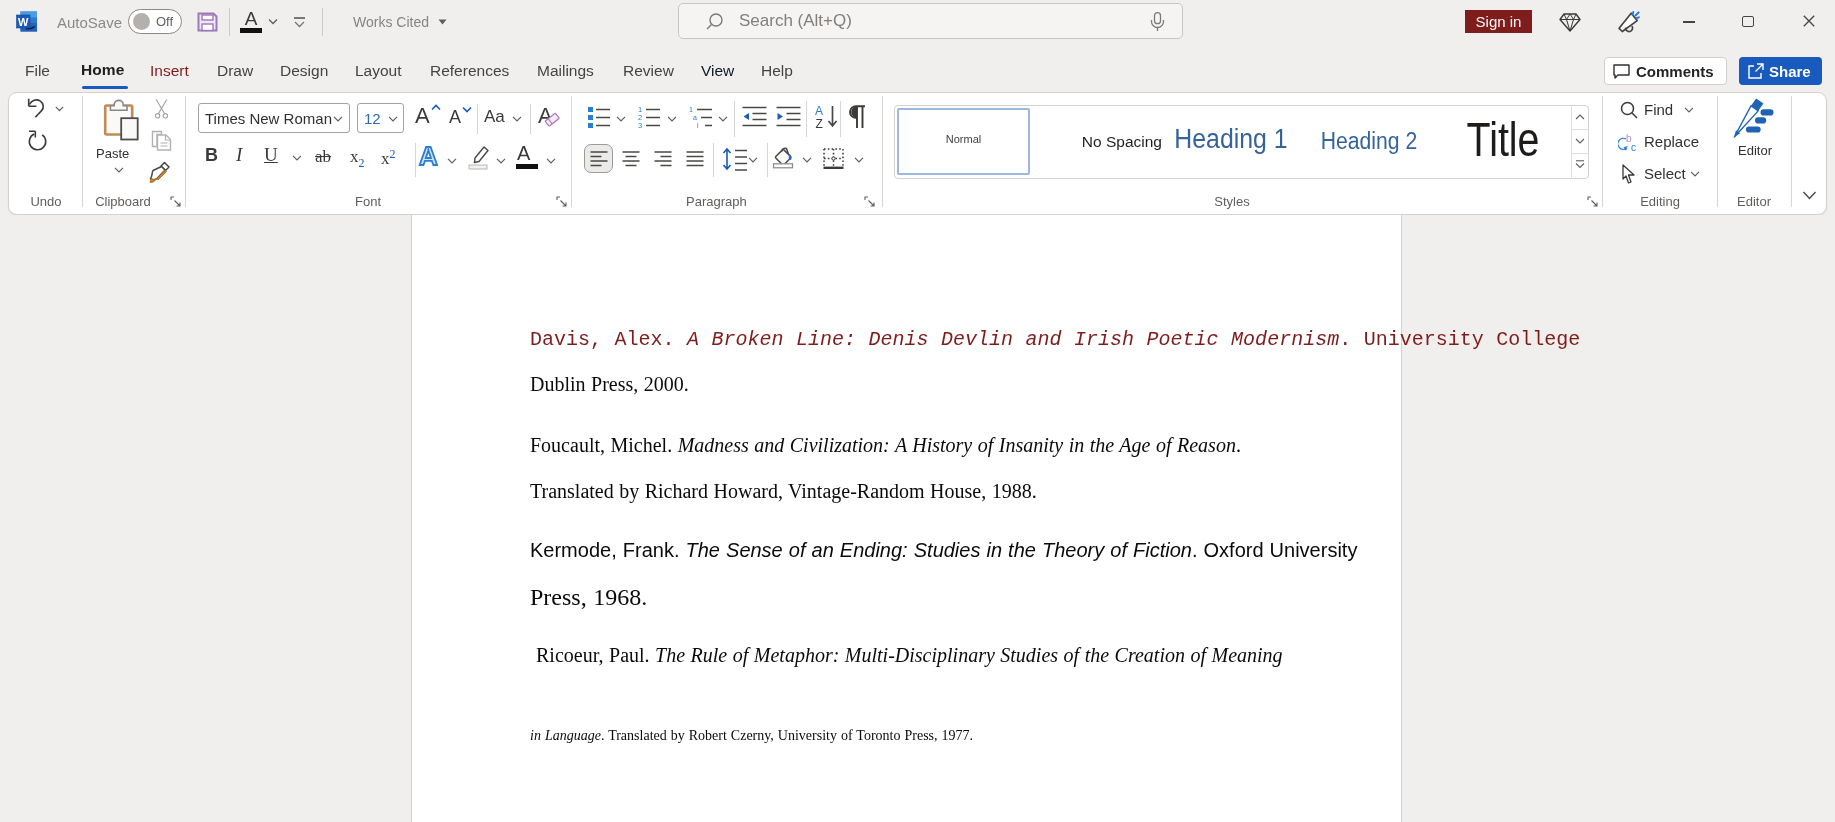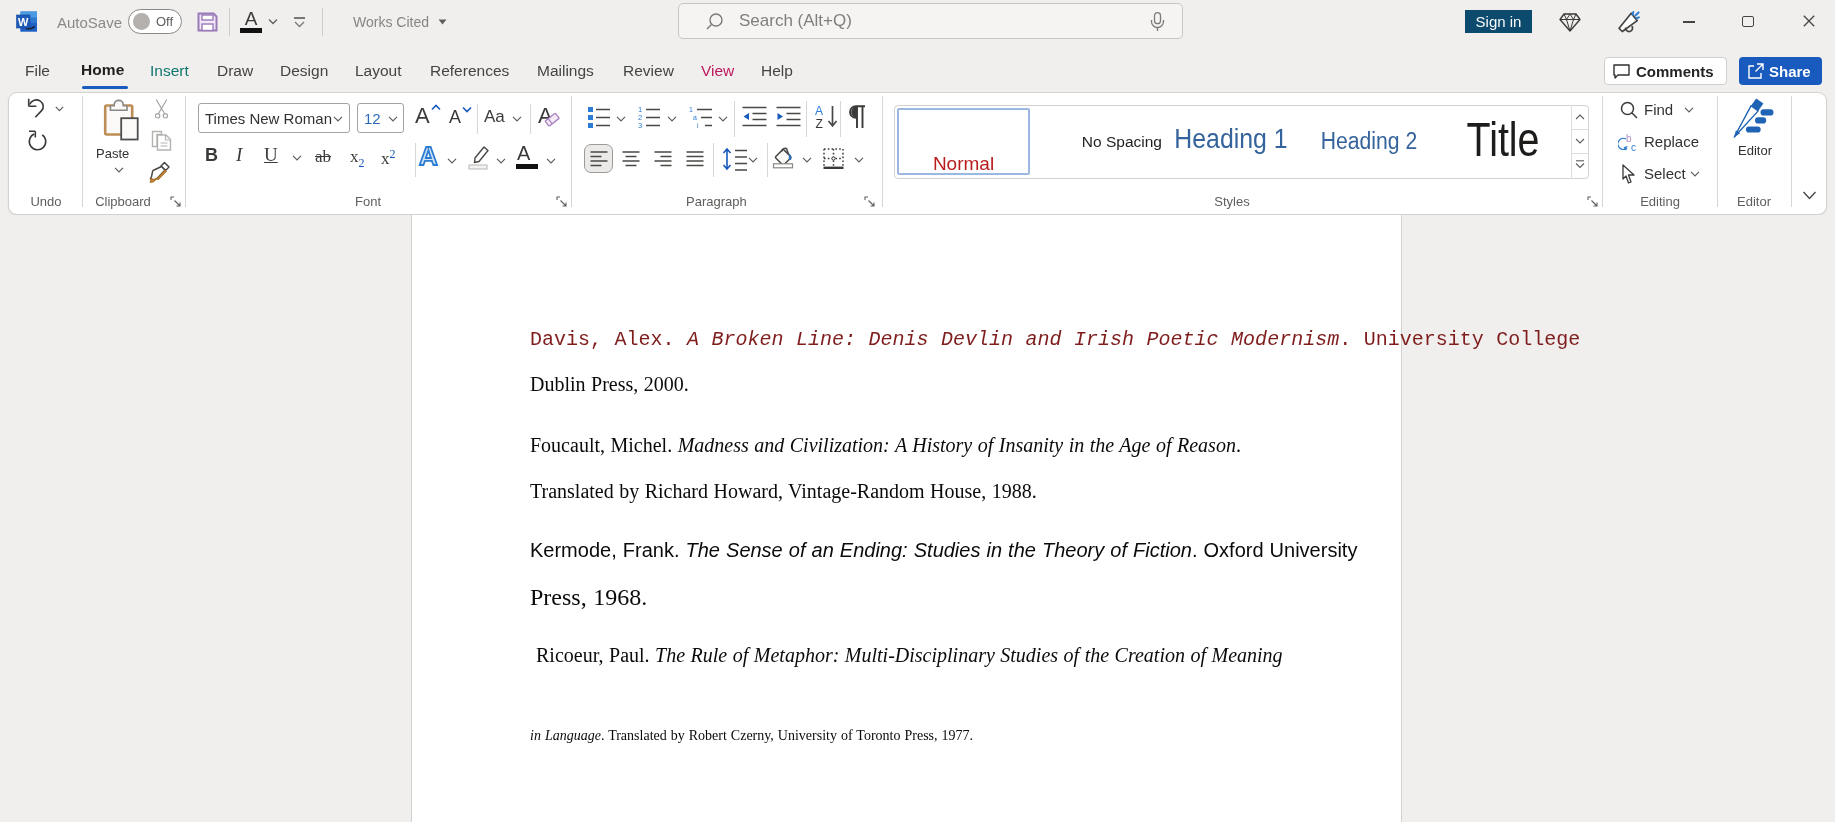--- a/index.html
+++ b/index.html
@@ -64,21 +64,21 @@
     <circle cx="11" cy="8" r="6" stroke="#7c7a78" stroke-width="1.4" fill="none"></circle>
     <line x1="6.5" y1="12.5" x2="2" y2="17" stroke="#7c7a78" stroke-width="1.4"></line>
   </svg>
 <div class="abs" style="left:739px;top:11px;font-size:17px;color:#817e7c;">Search (Alt+Q)</div>
 <svg class="abs" style="left:1150px;top:12px;" width="15" height="20" viewBox="0 0 15 20">
     <rect x="4.5" y="0.7" width="6" height="11" rx="3" stroke="#7c7a78" stroke-width="1.3" fill="none"></rect>
     <path d="M1.5 8 v1.5 a6 6 0 0 0 12 0 V8" stroke="#7c7a78" stroke-width="1.3" fill="none"></path>
     <line x1="7.5" y1="15.5" x2="7.5" y2="19" stroke="#7c7a78" stroke-width="1.3"></line>
   </svg>
 
-<div class="abs" style="left:1465px;top:10px;width:67px;height:23px;background:#0c4a6e;color:#fafafa;font-size:15px;text-align:center;line-height:23px;">Sign in</div>
+<div class="abs" style="left:1465px;top:10px;width:67px;height:23px;background:#7f1d1d;color:#fafafa;font-size:15px;text-align:center;line-height:23px;">Sign in</div>
 
 <svg class="abs" style="left:1559px;top:13px;" width="22" height="19" viewBox="0 0 22 19">
   <path d="M5 1 h12 l4 5.5 L11 18 L1 6.5 z" stroke="#3b3a39" stroke-width="1.4" fill="none" stroke-linejoin="round"></path>
   <path d="M1 6.5 h20 M5 1 l2.5 5.5 L11 18 M17 1 l-2.5 5.5 L11 18 M7.5 6.5 L11 1 l3.5 5.5" stroke="#3b3a39" stroke-width="1" fill="none"></path>
 </svg>
 
 <svg class="abs" style="left:1615px;top:10px;" width="27" height="25" viewBox="0 0 27 25">
   <path d="M16.2 3.2 L22.2 10.6 L7.3 21.5 L4.1 18.3 z" stroke="#454442" stroke-width="1.7" fill="#fdfdfd" stroke-linejoin="round"></path>
   <path d="M10.6 17.6 A 3.5 3.5 0 1 0 16.9 16.0" stroke="#454442" stroke-width="1.7" fill="none"></path>
   <path d="M18.3 2 l-0.7 2.7 M23.6 2.4 l-3.2 3 M23.9 7.4 l-2.7 0.9" stroke="#2b7cd3" stroke-width="2" fill="none" stroke-linecap="round"></path>
@@ -87,28 +87,28 @@
 <div class="abs" style="left:1683px;top:21px;width:12px;height:1.5px;background:#454443;"></div>
 <div class="abs" style="left:1742px;top:15.5px;width:11.5px;height:11.5px;border:1.3px solid #454443;border-radius:2px;"></div>
 <svg class="abs" style="left:1803px;top:15px;" width="12" height="12" viewBox="0 0 12 12">
     <path d="M0.8 0.8 L11.2 11.2 M11.2 0.8 L0.8 11.2" stroke="#454443" stroke-width="1.3"></path>
   </svg>
 
 <div class="abs" style="left:0;top:44px;width:1835px;height:48px;background:#f0efee;"></div>
 <div class="abs" style="left:25px;top:62px;font-size:15.5px;color:#444;">File</div>
 <div class="abs" style="left:81px;top:61px;font-size:15.5px;color:#1f1e1d;font-weight:bold;letter-spacing:0.1px;">Home</div>
 <div class="abs" style="left:82px;top:86px;width:46px;height:3px;background:#185abd;border-radius:2px;"></div>
-<div class="abs" style="left:150px;top:62px;font-size:15.5px;color:#0f766e;">Insert</div>
+<div class="abs" style="left:150px;top:62px;font-size:15.5px;color:#7f1d1d;">Insert</div>
 <div class="abs" style="left:217px;top:62px;font-size:15.5px;color:#444;">Draw</div>
 <div class="abs" style="left:280px;top:62px;font-size:15.5px;color:#444;">Design</div>
 <div class="abs" style="left:355px;top:62px;font-size:15.5px;color:#444;">Layout</div>
 <div class="abs" style="left:430px;top:62px;font-size:15.5px;color:#444;">References</div>
 <div class="abs" style="left:537px;top:62px;font-size:15.5px;color:#444;">Mailings</div>
 <div class="abs" style="left:623px;top:62px;font-size:15.5px;color:#444;">Review</div>
-<div class="abs" style="left:701px;top:62px;font-size:15.5px;color:#be185d;">View</div>
+<div class="abs" style="left:701px;top:62px;font-size:15.5px;color:#0f172a;">View</div>
 <div class="abs" style="left:761px;top:62px;font-size:15.5px;color:#444;">Help</div>
 
 <div class="abs" style="left:1604px;top:57px;width:123px;height:28px;background:#fff;border:1px solid #d1cfcd;border-radius:4px;"></div>
 <svg class="abs" style="left:1613px;top:64px;" width="17" height="15" viewBox="0 0 17 15">
     <path d="M1 1 h15 v10 h-11 l-3 3 v-3 h-1 z" stroke="#323130" stroke-width="1.4" fill="none" stroke-linejoin="round"></path>
   </svg>
 <div class="abs" style="left:1636px;top:63px;font-size:15px;font-weight:bold;color:#252423;">Comments</div>
 
 <div class="abs" style="left:1739px;top:57px;width:83px;height:28px;background:#185abd;border-radius:4px;"></div>
 <svg class="abs" style="left:1747px;top:63px;" width="17" height="16" viewBox="0 0 17 16">
@@ -345,21 +345,21 @@
     </svg>
   </div>
 <div class="launcher" style="left:1587px;">
     <svg width="11" height="11" viewBox="0 0 11 11">
       <path d="M1 4 V1 h3 M10 7 v3 h-3 M4.5 4.5 L10 10 M10 10 v-3.5 M10 10 h-3.5" stroke="#605e5c" stroke-width="1.1" fill="none"></path>
     </svg>
   </div>
 
 <div class="abs" style="left:894px;top:105px;width:695px;height:74px;background:#fff;border:1px solid #d4d1cf;border-radius:4px;"></div>
 <div class="abs" style="left:897px;top:108px;width:133px;height:67px;background:#fff;border:2px solid #9cb8e0;border-radius:2px;"></div>
-<div class="abs" style="left:897px;top:133px;width:133px;text-align:center;font-size:19px;color:#b91c1c;margin-top:20px;">Normal</div>
+<div class="abs" style="left:897px;top:133px;width:133px;text-align:center;font-size:11px;color:#404040;">Normal</div>
 <div class="abs" style="left:1032px;top:133px;width:130px;text-align:right;font-size:15.5px;color:#201f1e;">No Spacing</div>
 <div class="abs" style="left:1161px;top:124px;width:140px;text-align:center;font-size:27px;color:#35639c;transform:scaleX(0.92);white-space:nowrap;">Heading 1</div>
 <div class="abs" style="left:1309px;top:128px;width:120px;text-align:center;font-size:23px;color:#35639c;transform:scaleX(0.92);white-space:nowrap;">Heading 2</div>
 <div class="abs" style="left:1448px;top:112px;width:110px;text-align:center;font-size:48px;color:#1d1c1b;transform:scaleX(0.82);white-space:nowrap;">Title</div>
 
 <div class="abs" style="left:1571px;top:105px;width:18px;height:74px;border-left:1px solid #e0dedc;"></div>
 <div class="abs" style="left:1571px;top:129px;width:18px;height:1px;background:#e0dedc;"></div>
 <div class="abs" style="left:1571px;top:153px;width:18px;height:1px;background:#e0dedc;"></div>
 <svg class="abs" style="left:1575px;top:114px;" width="10" height="6" viewBox="0 0 10 6">
     <path d="M1 5 L5 1 L9 5" stroke="#605e5c" stroke-width="1.1" fill="none"></path>

